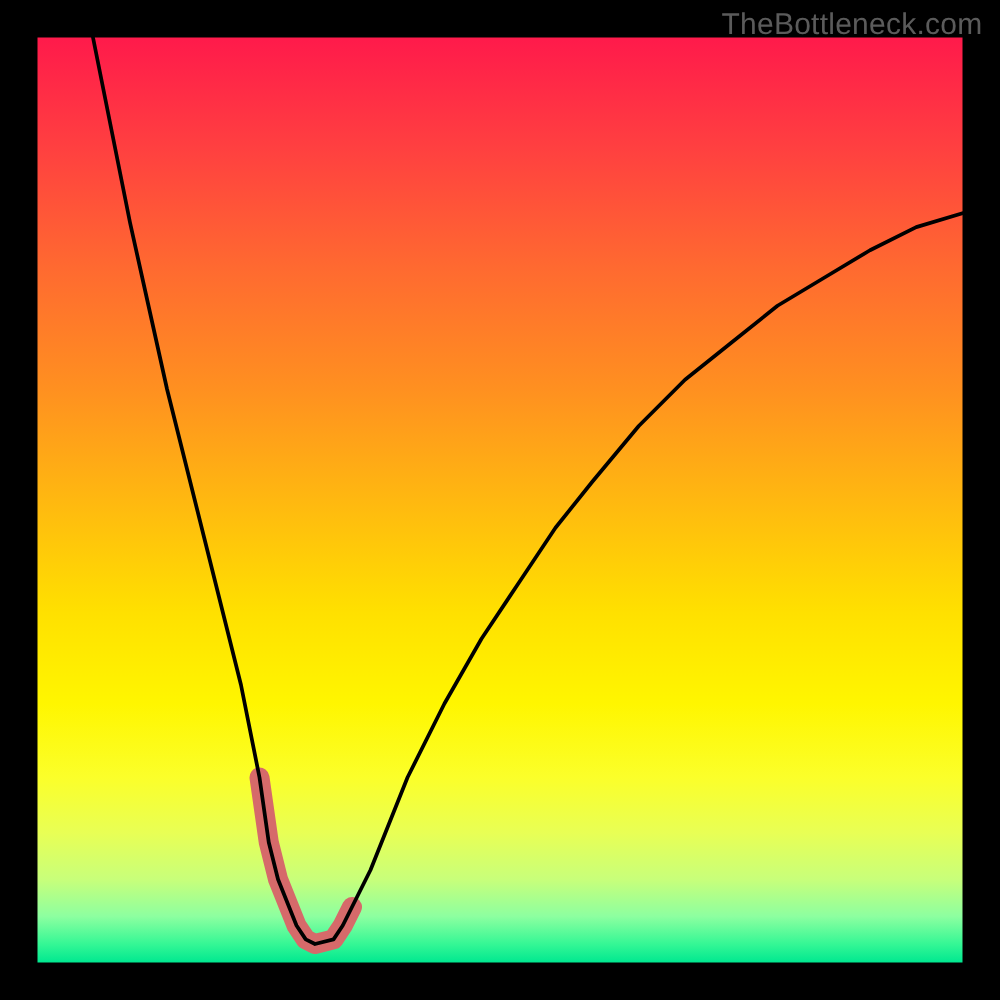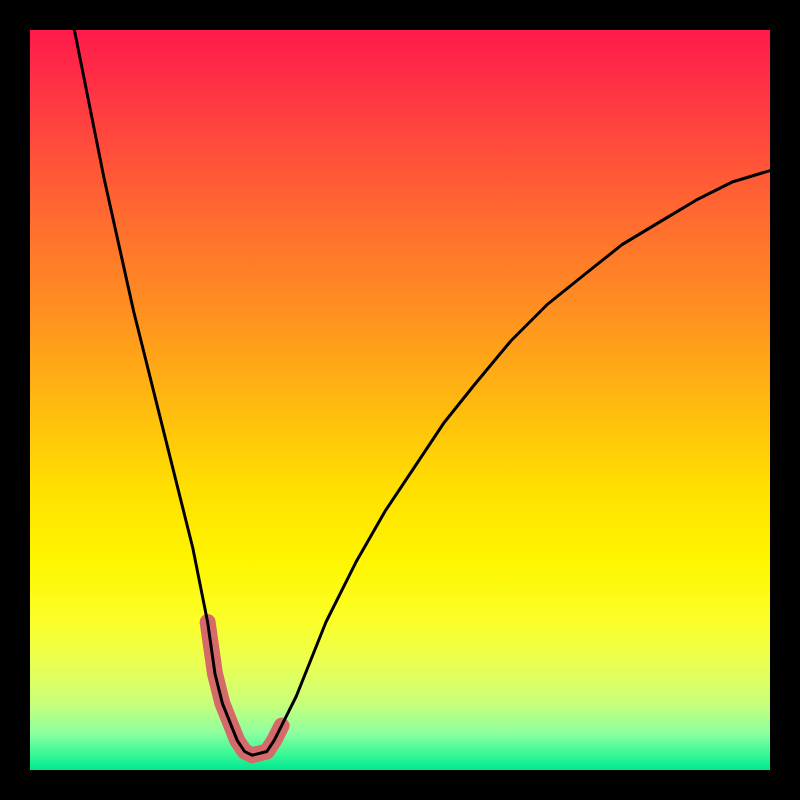--- a/index.html
+++ b/index.html
@@ -53,19 +53,20 @@
     top: 0;
     width: 740px;
     height: 740px;
     overflow: visible;
   }
 </style>
 </head>
 <body>
 
 <div class="frame">
+  <div class="watermark">TheBottleneck.com</div>
   <div class="plot-area">
     <svg class="curve" viewBox="0 0 740 740">
       <path id="highlight-path" fill="none" stroke-linecap="round" stroke-linejoin="round" d="M177.6 592.0 L185.0 643.8 L192.4 673.4 L207.2 710.4 L214.6 721.5 L222.0 725.2 L236.8 721.5 L244.2 710.4 L251.6 695.6" stroke="#d66a6a" stroke-width="16"></path>
       <path id="curve-path" fill="none" stroke-linecap="round" stroke-linejoin="round" d="M44.4 0.0 L59.2 74.0 L74.0 148.0 L88.8 214.6 L103.6 281.2 L118.4 340.4 L133.2 399.6 L148.0 458.8 L162.8 518.0 L177.6 592.0 L185.0 643.8 L192.4 673.4 L207.2 710.4 L214.6 721.5 L222.0 725.2 L236.8 721.5 L244.2 710.4 L251.6 695.6 L266.4 666.0 L281.2 629.0 L296.0 592.0 L325.6 532.8 L355.2 481.0 L384.8 436.6 L414.4 392.2 L444.0 355.2 L481.0 310.8 L518.0 273.8 L555.0 244.2 L592.0 214.6 L629.0 192.4 L666.0 170.2 L703.0 151.7 L740.0 140.6" stroke="#000000" stroke-width="3"></path>
     </svg>
   </div>
 </div>
 
 </body></html>

